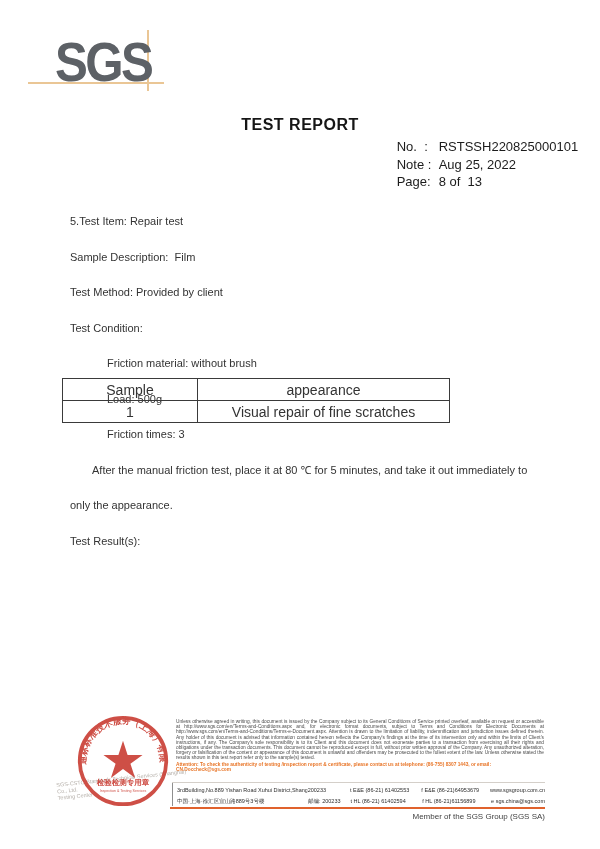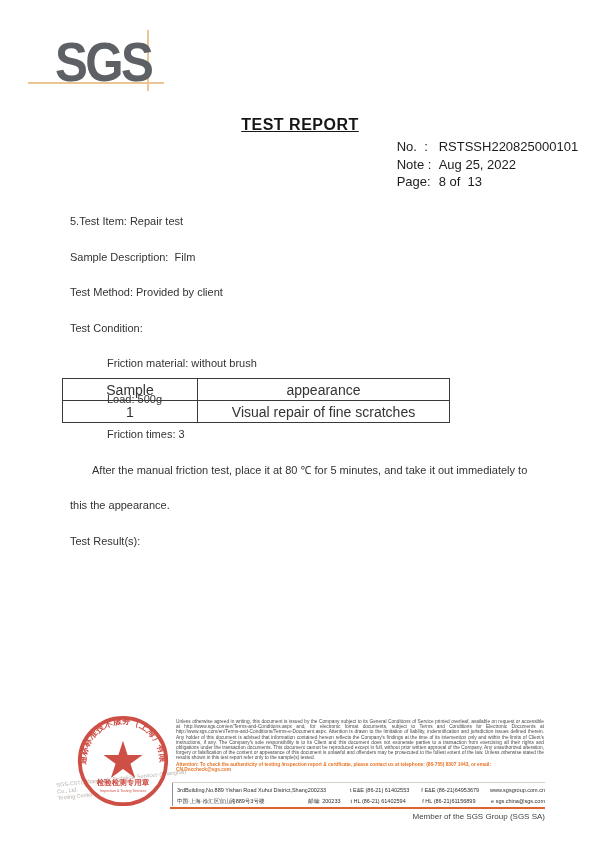--- a/index.html
+++ b/index.html
@@ -13,21 +13,21 @@
   .logo-hline { position:absolute; left:28px; top:82px; width:136px; height:2px; background:#eac695; }
   .logo-vline { position:absolute; left:147px; top:30px; width:2px; height:61px; background:#eac695; }
   .logo-text {
     position:absolute; left:55px; top:34px; font-size:56px; font-weight:bold;
     color:#5d6166; letter-spacing:-3px; line-height:1;
     transform:scaleX(0.88); transform-origin:0 0;
   }
   
   .report-title {
     position:absolute; left:0; top:116px; width:100%; text-align:center;
-    font-size:16px; font-weight:bold; color:#161616; letter-spacing:0.5px;text-decoration:underline;
+    font-size:16px; font-weight:bold; color:#161616; letter-spacing:0.5px;
   }
   .meta { position:absolute; left:375px; top:124px; font-size:13px; font-weight:normal; color:#1c1c1c; }
   .meta-row { height:17.5px; white-space:pre; }
   .meta-label { display:inline-block; width:42px; white-space:pre; }
   .meta-value { white-space:pre; }
   
   .body-block { position:absolute; left:70px; top:196px; width:470px; font-size:11px; color:#333; }
   .body-line { height:20.5px; line-height:20.5px; white-space:pre;margin-top:15px; }
   .ind1 { padding-left:37px; }
   .ind2 { padding-left:22px; }
@@ -93,21 +93,21 @@
 
   <div class="body-block">
     <div class="body-line">5.Test Item: Repair test</div>
     <div class="body-line">Sample Description:  Film</div>
     <div class="body-line">Test Method: Provided by client</div>
     <div class="body-line">Test Condition:</div>
     <div class="body-line ind1">Friction material: without brush</div>
     <div class="body-line ind1">Load: 500g</div>
     <div class="body-line ind1">Friction times: 3</div>
     <div class="body-line ind2">After the manual friction test, place it at 80 ℃ for 5 minutes, and take it out immediately to</div>
-    <div class="body-line">this the appearance.</div>
+    <div class="body-line">only the appearance.</div>
     <div class="body-line">Test Result(s):</div>
   </div>
 
   <table class="result-table">
     <tbody>
       <tr>
         <td class="col-sample">Sample</td>
         <td>appearance</td>
       </tr>
       <tr>

